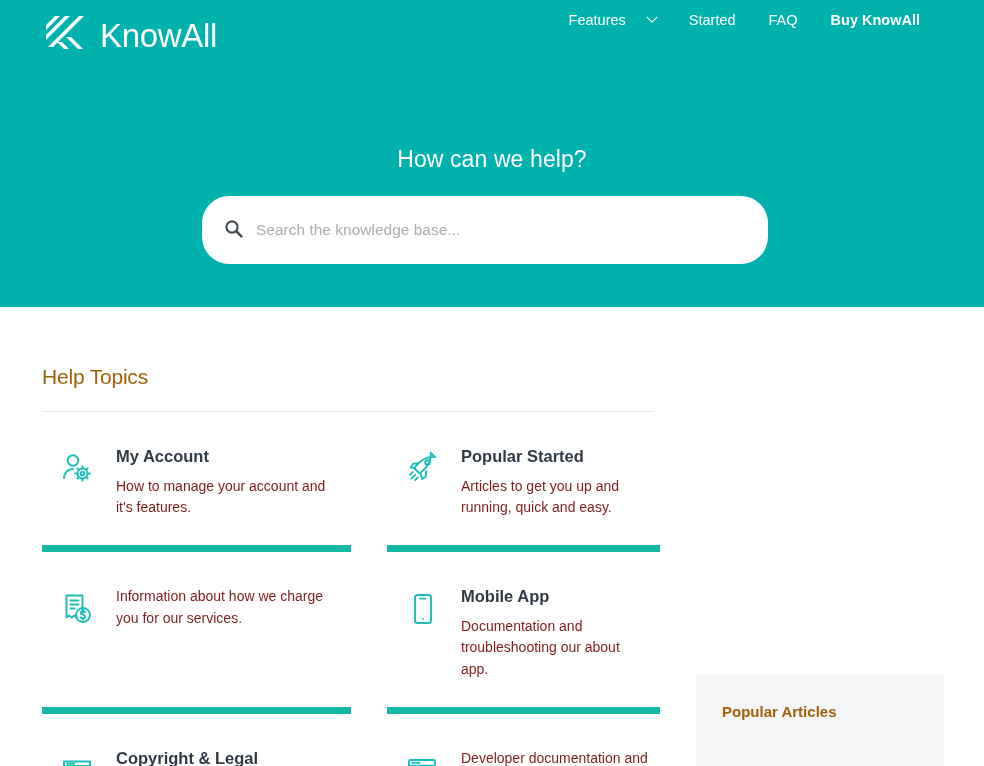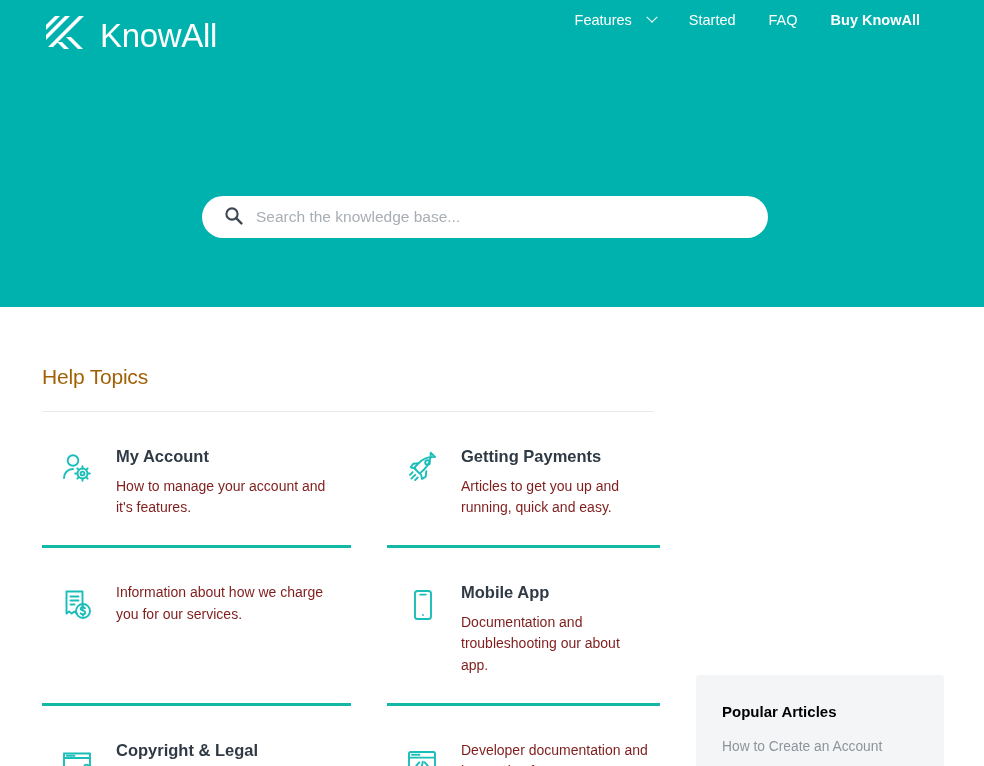--- a/index.html
+++ b/index.html
@@ -59,21 +59,21 @@
     gap: 33px;
   }
   .nav-link {
     color: #ffffff;
     font-size: 14.5px;
     font-weight: 400;
     text-decoration: none;
     white-space: nowrap;
     display: inline-flex;
     align-items: center;
-    gap: 16px;
+    gap: 22px;
   }
   .nav-link.strong { font-weight: 700; }
   .caret {
     display: inline-block;
     width: 8px; height: 8px;
     border-right: 1.6px solid #ffffff;
     border-bottom: 1.6px solid #ffffff;
     transform: rotate(45deg) translate(-2px, -2px);
   }
 
@@ -86,21 +86,21 @@
     font-size: 23px;
     font-weight: 400;
     letter-spacing: 0.1px;
   }
 
   .search-wrap {
     position: absolute;
     top: 196px;
     left: 202px;
     width: 566px;
-    height: 42px;
+    height: 68px;
     background: #ffffff;
     border-radius: 27px;
     display: flex;
     align-items: center;
     padding: 0 22px;
     gap: 13px;
   }
   .search-icon { flex: 0 0 auto; display: block; }
   .search-input {
     flex: 1 1 auto;
@@ -150,21 +150,21 @@
     display: grid;
     grid-template-columns: 309px 309px;
     column-gap: 0px;
   }
 
   .topic {
     display: flex;
     align-items: flex-start;
     gap: 17px;
     padding: 34px 12px 26px 15px;
-    border-bottom: 3px solid #14b8a6;
+    border-bottom: 7px solid #14b8a6;
     text-decoration: none;
     color: inherit;
   }
   .topic.col2 { margin-left: 36px; }
   .topic.last-row { border-bottom: none; }
 
   .topic-icon {
     flex: 0 0 auto;
     width: 42px;
     height: 42px;
@@ -195,21 +195,21 @@
   }
   .card {
     background: #f4f5f6;
     border-radius: 3px;
     padding: 28px 26px 30px 26px;
     margin-bottom: 20px;
   }
   .card-title {
     font-size: 15px;
     font-weight: 700;
-    color: #000000;
+    color: #a16207;
     padding-bottom: 17px;
   }
   .article-link {
     display: block;
     font-size: 13.8px;
     line-height: 1.45;
     color: #8d949b;
     text-decoration: none;
     padding-bottom: 13px;
   }
@@ -241,20 +241,21 @@
       <a class="nav-link" href="#">
         <span>Features</span>
         <span class="caret"></span>
       </a>
       <a class="nav-link" href="#">Started</a>
       <a class="nav-link" href="#">FAQ</a>
       <a class="nav-link strong" href="#">Buy KnowAll</a>
     </nav>
   </div>
 
+  <h1 class="hero-title">How can we help?</h1>
 
   <div class="search-wrap">
     <span class="search-icon">
       <svg width="19" height="19" viewBox="0 0 19 19" aria-hidden="true">
         <circle cx="8" cy="8" r="5.6" fill="none" stroke="#3d4852" stroke-width="2.1"></circle>
         <line x1="12.2" y1="12.2" x2="17.4" y2="17.4" stroke="#3d4852" stroke-width="2.4" stroke-linecap="round"></line>
       </svg>
     </span>
     <input class="search-input" type="text" placeholder="Search the knowledge base..." style="">
   </div>
@@ -293,21 +294,21 @@
               <g fill="none" stroke="#1abeb8" stroke-width="1.9" stroke-linecap="round" stroke-linejoin="round">
                 <path d="M30.5 4.5c-6.6-.6-12.4 2-16.6 6.4l-4.3 4.6 5.6 5.6 4.6-4.3c4.4-4.2 7-10 6.4-16.6z" transform="translate(-0.5,1.5)"></path>
                 <circle cx="22.5" cy="11.5" r="2.3"></circle>
                 <path d="M13.6 12.2l-5.4.6-2.4 3.6 4.6 1.1"></path>
                 <path d="M21.3 20.3l-.6 5.3-3.6 2.4-1.1-4.6"></path>
                 <path d="M10.2 23.8l-3.8 3.8M7.6 21.2l-2.6 2.6M12.8 26.4l-2.6 2.6"></path>
               </g>
             </svg>
           </span>
           <span class="topic-body">
-            <span class="topic-title" style="display:block">Getting Payments</span>
+            <span class="topic-title" style="display:block">Popular Started</span>
             <span class="topic-desc" style="display:block">Articles to get you up and running, quick and easy.</span>
           </span>
         </a>
 
         <a class="topic" href="#">
           <span class="topic-icon">
             <svg width="36" height="36" viewBox="0 0 36 36" aria-hidden="true">
               <g fill="none" stroke="#1abeb8" stroke-width="1.9" stroke-linecap="round" stroke-linejoin="round">
                 <path d="M6.5 4.5h16v18.5M6.5 4.5v22l2.6-2 2.6 2 2.6-2 2.6 2"></path>
                 <path d="M10.5 9.5h8M10.5 13.5h8M10.5 17.5h4"></path>
@@ -374,20 +375,19 @@
           </span>
         </a>
 
       </div>
     </div>
 
     <div class="sidebar">
 
       <div class="card">
         <div class="card-title">Popular Articles</div>
-        <a class="article-link" href="#">How to Create an Account</a>
 
       </div>
 
     </div>
 
   </div>
 </div>
 
 </body></html>

